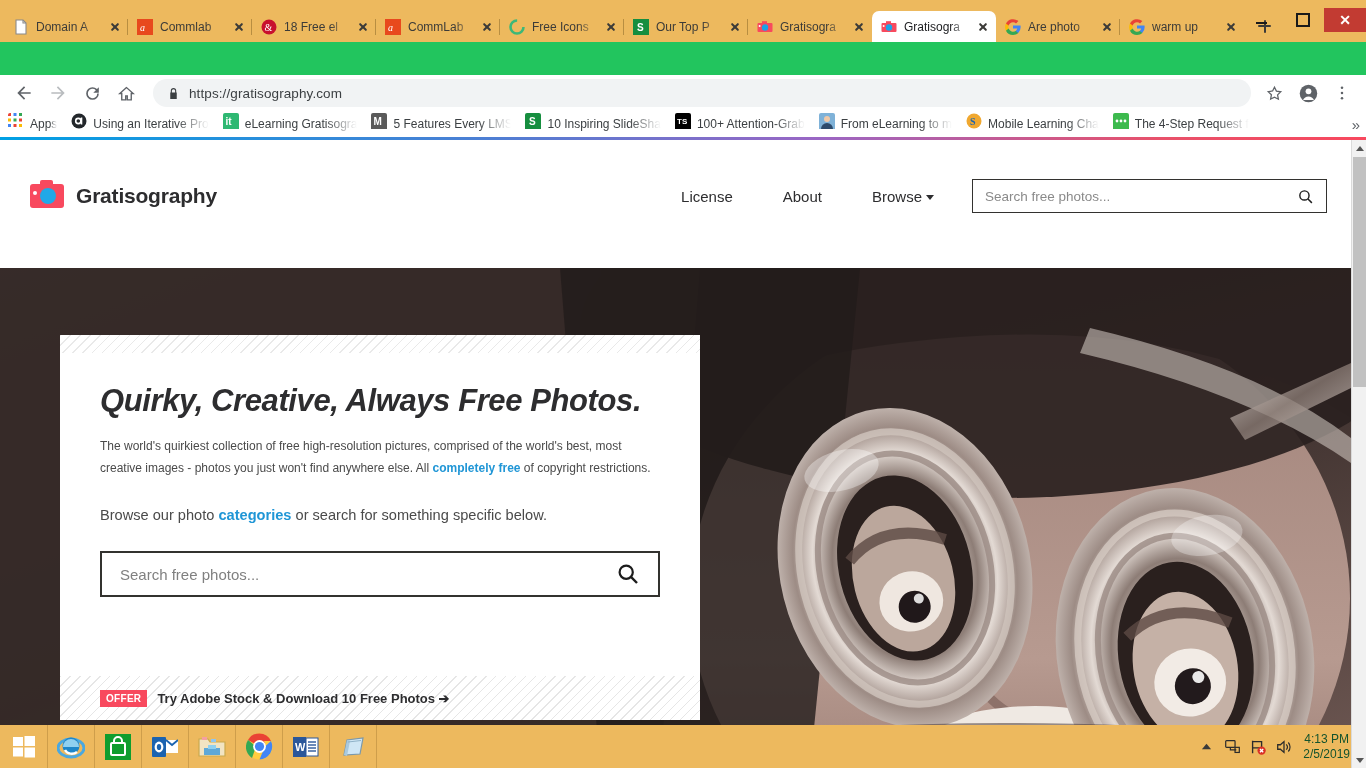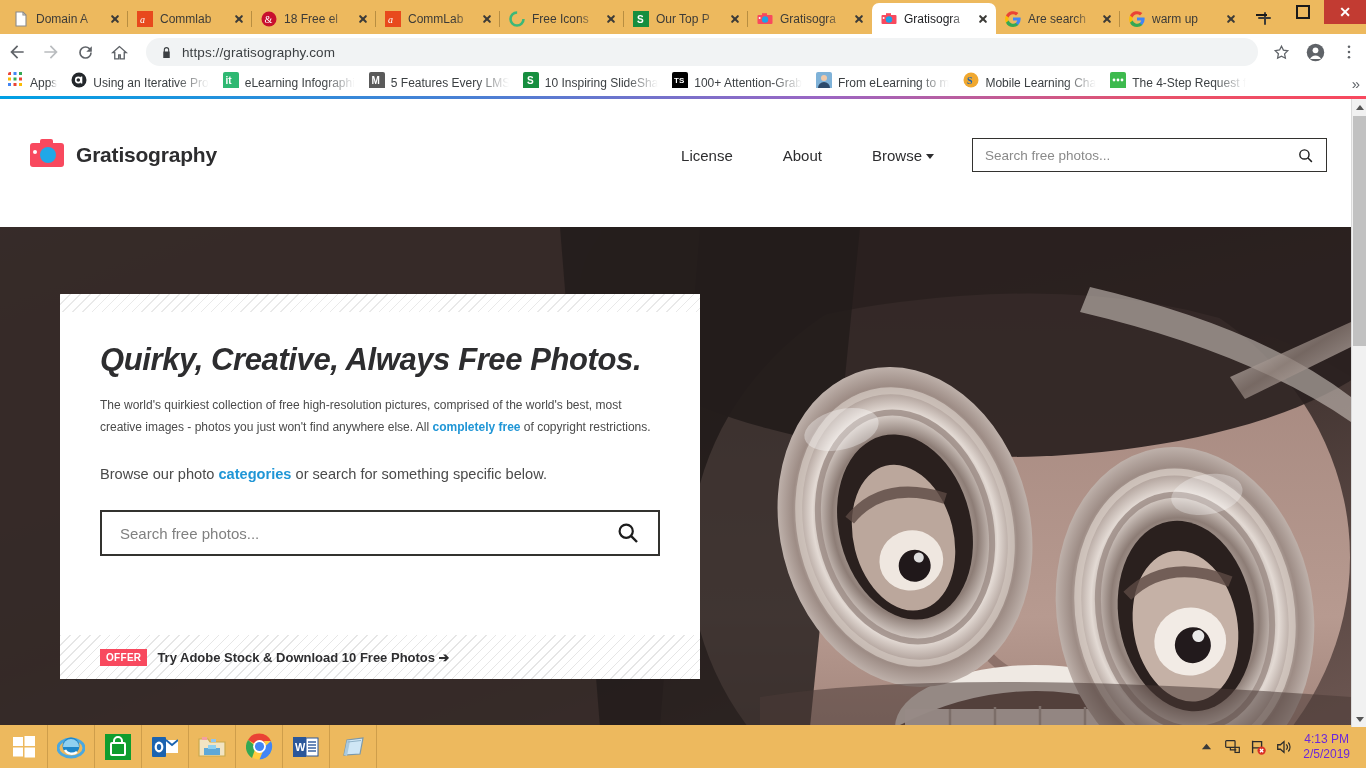--- a/index.html
+++ b/index.html
@@ -4,21 +4,21 @@
 <style>
   * { box-sizing: border-box; margin: 0; padding: 0; }
   html, body {
     width: 1366px; height: 768px;
     overflow: hidden;
     font-family: "Liberation Sans", sans-serif;
     background: #edb95e;
   }
 
   
-  .browser { position: absolute; left:0; top:0; width:1366px; height:725px; background:#22c55e; }
+  .browser { position: absolute; left:0; top:8px; width:1366px; height:725px; background:#22c55e; }
 
   
   .tabstrip { position:relative; height:34px; background:#edb95e; display:flex; align-items:flex-end; padding-left:4px; }
   .tab {
     position:relative; height:30px; display:flex; align-items:center;
     padding:0 4px 0 9px; min-width:0; flex:0 0 auto;
     border-radius:7px 7px 0 0; cursor:default;
   }
   .tab.inactive { background:transparent; }
   .tab.inactive + .tab.inactive::before,
@@ -46,21 +46,21 @@
   .newtab::after  { left:13.5px; top:7.5px; width:2px; height:13px; }
 
   
   .wincontrols { position:absolute; right:0; top:0; display:flex; height:24px; }
   .wc { width:42px; height:24px; display:flex; align-items:center; justify-content:center; }
   .wc-min::after { content:""; width:11px; height:2px; background:#1a1a1a; display:block; margin-top:6px;}
   .wc-max::after { content:""; width:10px; height:10px; border:2px solid #1a1a1a; display:block;}
   .wc-close { background:#c23b32; color:#fff; font-size:14px; font-weight:bold; }
 
   
-  .toolbar { height:36px; background:#fff; display:flex; align-items:center; padding:0 0; }
+  .toolbar { height:36px; background:#fff; display:flex; align-items:center; padding:0 7px;margin-top:33px; }
   .navbtn { width:34px; height:34px; display:flex; align-items:center; justify-content:center; }
   .omnibox {
     flex:1; height:28px; background:#f1f3f4; border-radius:14px;
     display:flex; align-items:center; padding:0 14px; margin:0 6px 0 10px;
   }
   .omnibox .url { font-size:13.5px; color:#3c4043; margin-left:9px; letter-spacing:.1px;}
   .tb-right { display:flex; align-items:center; }
 
   
   .bookmarks { height:26px; background:#fff; display:flex; align-items:center; padding:0 8px; overflow:hidden; position:relative;}
@@ -130,21 +130,21 @@
   .sb-up i { border-bottom:5px solid #555; }
   .sb-dn i { border-top:5px solid #555; }
   .sb-thumb { position:absolute; left:1px; top:17px; width:13px; height:230px; background:#c1c1c1; }
 
   
   .taskbar { position:absolute; left:0; bottom:0; width:1366px; height:43px; background:#edb95e; display:flex; align-items:center; }
   .tb-item { width:47px; height:43px; display:flex; align-items:center; justify-content:center; border-right:1px solid rgba(150,110,40,.35); position:relative;}
   .tb-item.winstart { width:48px; }
   .tray { margin-left:auto; display:flex; align-items:center; padding-right:8px; }
   .tray-ico { width:26px; height:43px; display:flex; align-items:center; justify-content:center;}
-  .clock { text-align:center; font-size:12px; color:#6d28d9; line-height:15px; padding:0 8px 0 6px; }
+  .clock { text-align:center; font-size:12px; color:#14532d; line-height:15px; padding:0 8px 0 6px; }
 
   svg { display:block; }
 </style>
 </head>
 <body>
 
 <div class="browser">
 
   <div class="tabstrip">
     <div id="tabs-container" style="display:flex;align-items:flex-end;">
@@ -233,21 +233,21 @@
         </div>
         <div class="tab inactive">
           <span class="favicon">
             <svg width="16" height="16" viewBox="0 0 18 18">
               <path d="M17.6 9.2c0-.6-.05-1.2-.16-1.8H9v3.4h4.8a4.1 4.1 0 01-1.8 2.7v2.2h2.9a8.8 8.8 0 002.7-6.5z" fill="#4285f4"></path>
               <path d="M9 18c2.4 0 4.5-.8 6-2.2l-2.9-2.2a5.4 5.4 0 01-8-2.8H1.1v2.3A9 9 0 009 18z" fill="#34a853"></path>
               <path d="M4.1 10.8a5.4 5.4 0 010-3.4V5.1H1.1a9 9 0 000 8.1z" fill="#fbbc05"></path>
               <path d="M9 3.6c1.3 0 2.5.45 3.4 1.35l2.6-2.6A9 9 0 001.1 5.1l3 2.3A5.4 5.4 0 019 3.6z" fill="#ea4335"></path>
             </svg>
           </span>
-          <span class="tabtitle">Are search</span>
+          <span class="tabtitle">Are photo</span>
           <span class="tabclose"></span>
         </div>
         <div class="tab inactive sep">
           <span class="favicon">
             <svg width="16" height="16" viewBox="0 0 18 18">
               <path d="M17.6 9.2c0-.6-.05-1.2-.16-1.8H9v3.4h4.8a4.1 4.1 0 01-1.8 2.7v2.2h2.9a8.8 8.8 0 002.7-6.5z" fill="#4285f4"></path>
               <path d="M9 18c2.4 0 4.5-.8 6-2.2l-2.9-2.2a5.4 5.4 0 01-8-2.8H1.1v2.3A9 9 0 009 18z" fill="#34a853"></path>
               <path d="M4.1 10.8a5.4 5.4 0 010-3.4V5.1H1.1a9 9 0 000 8.1z" fill="#fbbc05"></path>
               <path d="M9 3.6c1.3 0 2.5.45 3.4 1.35l2.6-2.6A9 9 0 001.1 5.1l3 2.3A5.4 5.4 0 019 3.6z" fill="#ea4335"></path>
             </svg>
@@ -344,21 +344,21 @@
           </span>
           <span class="bmlabel">Using an Iterative Pro</span>
         </div>
         <div class="bm">
           <span class="bmicon">
             <svg width="16" height="16" viewBox="0 0 16 16">
               <rect width="16" height="16" fill="#2eb872"></rect>
               <text x="2.5" y="12" font-size="10" font-weight="bold" font-family="Liberation Sans, sans-serif" fill="#fff">it</text>
             </svg>
           </span>
-          <span class="bmlabel">eLearning Infographi</span>
+          <span class="bmlabel">eLearning Gratisogra</span>
         </div>
         <div class="bm">
           <span class="bmicon">
             <svg width="16" height="16" viewBox="0 0 16 16">
               <rect width="16" height="16" fill="#5a5a5a"></rect>
               <text x="2.5" y="12" font-size="10" font-weight="bold" font-family="Liberation Sans, sans-serif" fill="#fff">M</text>
             </svg>
           </span>
           <span class="bmlabel">5 Features Every LMS</span>
         </div>

